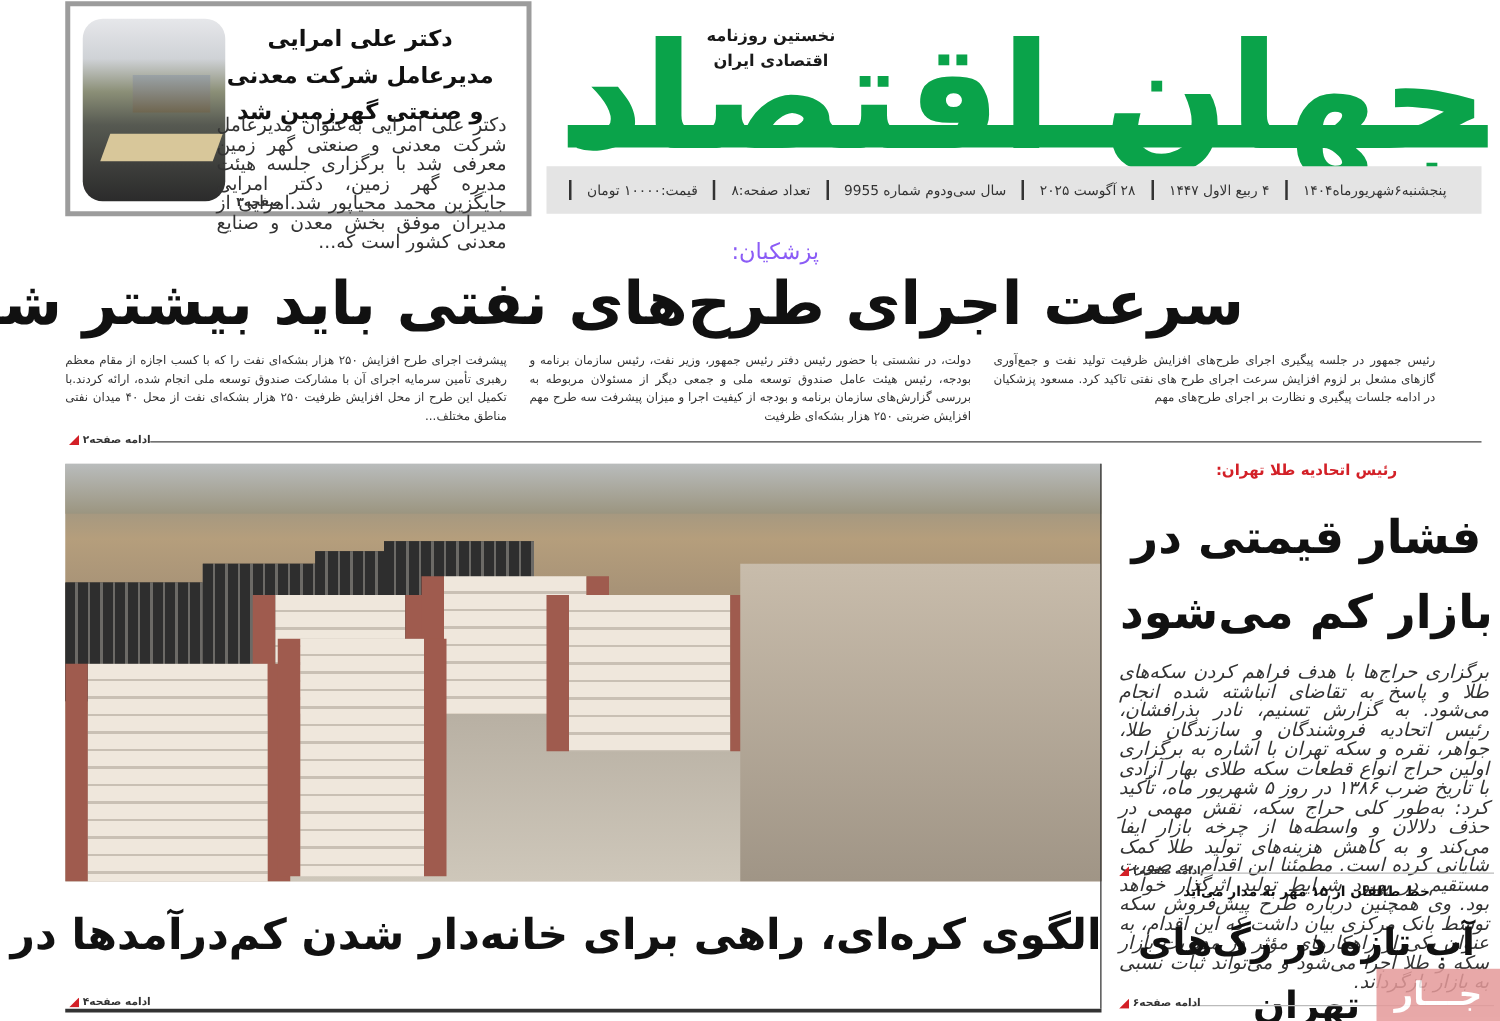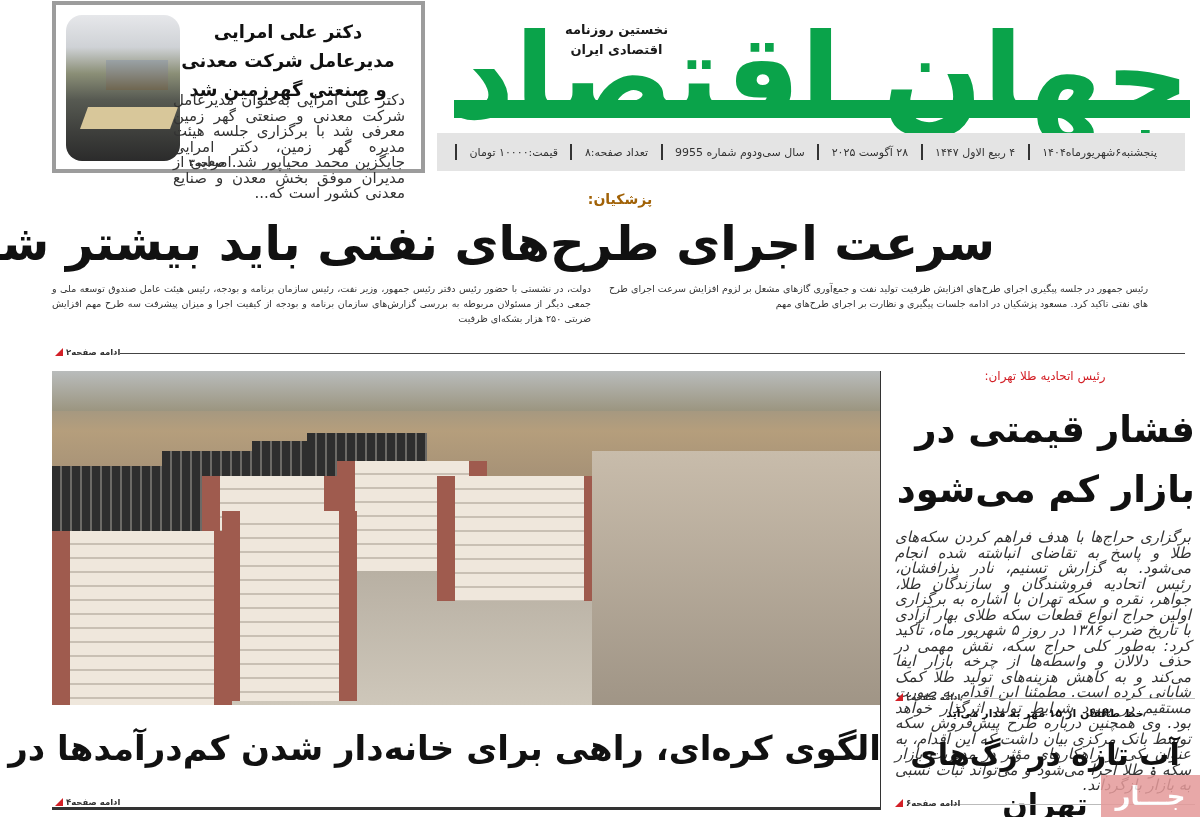--- a/index.html
+++ b/index.html
@@ -28,21 +28,21 @@
   .teaser { position: absolute; left: 52px; top: 1px; width: 373px; height: 172px; border: 4px solid #9c9c9c; background: #fff; }
   .teaser-photo { position: absolute; left: 10px; top: 10px; width: 114px; height: 146px; border-radius: 16px; overflow: hidden;
     background: linear-gradient(180deg, #e6e7ea 0%, #cfd2d6 22%, #8b8f77 40%, #575a52 58%, #3e3f3c 80%, #2b2b2b 100%); }
   .teaser-photo .mtn { position: absolute; left: 40px; top: 45px; width: 62px; height: 30px; background: linear-gradient(180deg,#9aa2a6,#6f6650); }
   .teaser-photo .table { position: absolute; left: 18px; top: 92px; width: 90px; height: 22px; background: #d8c79a; transform: skewX(-20deg); }
   .teaser-title { position: absolute; right: 18px; top: 12px; width: 230px; font-size: 18px; font-weight: bold; line-height: 29px; text-align: center; color: #111; }
   .teaser-body { position: absolute; right: 16px; top: 88px; width: 232px; font-size: 15px; line-height: 15.5px; text-align: justify; color: #333; }
   .teaser-page { position: absolute; right: 196px; top: 152px; font-size: 10px; font-weight: bold; color: #333; }
 
   
-  .kicker { position: absolute; left: 560px; top: 191px; width: 120px; text-align: center; font-size: 14px; font-weight: bold; color: #a16207; }
+  .kicker { position: absolute; left: 560px; top: 191px; width: 120px; text-align: center; font-size: 18px; font-weight: normal; color: #8b5cf6; }
   .headline { position: absolute; left: 205px; top: 213px; width: 790px; text-align: center; font-size: 48px; font-weight: bold; color: #111; line-height: 60px; white-space: nowrap; }
 
   .lead-cols { position: absolute; left: 52px; top: 281px; width: 1096px; display: flex; flex-direction: row; gap: 18px; }
   .lead-col { flex: 1; font-size: 9.5px; line-height: 15px; text-align: justify; color: #333; }
 
   .rule { position: absolute; height: 1px; background: #444; }
   .cont-tag { position: absolute; font-size: 8.5px; font-weight: bold; color: #333; display: flex; align-items: center; gap: 3px; white-space: nowrap; }
   .cont-tag .mark { width: 8px; height: 8px; background: #d32027; clip-path: polygon(100% 0, 100% 100%, 0 100%); }
 
   
@@ -54,22 +54,22 @@
   .b-dark { background: repeating-linear-gradient(90deg,#2e2e2e 0 8px,#6c6a66 8px 10px), #333; }
   .b-brick { background: repeating-linear-gradient(180deg,#efe7dc 0 12px,#c9c0b4 12px 14px); border-left: 18px solid #9f5b4e; border-right: 18px solid #9f5b4e; }
   .b-old { background: linear-gradient(180deg,#c8bcab,#9f9485); }
 
   .photo-caption { position: absolute; left: 52px; top: 717px; width: 829px; height: 62px; background: rgba(255,255,255,0.88);
     font-size: 34px; font-weight: bold; color: #111; text-align: center; line-height: 62px; white-space: nowrap; }
   .photo-bottom-line { position: absolute; left: 52px; top: 807px; width: 829px; height: 3px; background: #333; }
   .photo-left-border { position: absolute; left: 880px; top: 371px; width: 1px; height: 436px; background: #333; }
 
   
-  .r-kicker { position: absolute; left: 900px; top: 369px; width: 290px; text-align: center; font-size: 12px; font-weight: normal; color: #d32027; }
-  .r-headline { position: absolute; left: 895px; top: 400px; width: 300px; font-size: 37px; font-weight: bold; line-height: 60px; color: #111; }
+  .r-kicker { position: absolute; left: 900px; top: 369px; width: 290px; text-align: center; font-size: 12px; font-weight: bold; color: #d32027; }
+  .r-headline { position: absolute; left: 895px; top: 400px; width: 300px; text-align: center; font-size: 37px; font-weight: bold; line-height: 60px; color: #111; }
   .r-body { position: absolute; left: 895px; top: 530px; width: 296px; font-size: 15px; line-height: 15.5px; text-align: justify; color: #333; font-style: italic; }
   .r-kicker2 { position: absolute; left: 900px; top: 707px; width: 290px; text-align: center; font-size: 11px; font-weight: bold; color: #111; }
   .r-headline2 { position: absolute; left: 895px; top: 730px; width: 300px; text-align: center; font-size: 30px; font-weight: bold; line-height: 50px; color: #111; }
 
   .watermark { position: absolute; left: 1101px; top: 775px; width: 99px; height: 42px; background: #e59a9a; opacity: 0.85;
     color: #fff; font-size: 26px; font-weight: bold; text-align: center; line-height: 42px; letter-spacing: 4px; }
 </style>
 </head>
 <body>
 
@@ -106,20 +106,21 @@
   <div class="teaser-body">دکتر علی امرایی به‌عنوان مدیرعامل شرکت معدنی و صنعتی گهر زمین معرفی شد با برگزاری جلسه هیئت مدیره گهر زمین، دکتر امرایی جایگزین محمد محیاپور شد.امرایی از مدیران موفق بخش معدن و صنایع معدنی کشور است که...</div>
   <div class="teaser-page">صفحه۳</div>
 </div>
 
 <div class="kicker">پزشکیان:</div>
 <div class="headline">سرعت اجرای طرح‌های نفتی باید بیشتر شود</div>
 
 <div class="lead-cols">
   <div class="lead-col">رئیس جمهور در جلسه پیگیری اجرای طرح‌های افزایش ظرفیت تولید نفت و جمع‌آوری گازهای مشعل بر لزوم افزایش سرعت اجرای طرح های نفتی تاکید کرد. مسعود پزشکیان در ادامه جلسات پیگیری و نظارت بر اجرای طرح‌های مهم</div>
   <div class="lead-col">دولت، در نشستی با حضور رئیس دفتر رئیس جمهور، وزیر نفت، رئیس سازمان برنامه و بودجه، رئیس هیئت عامل صندوق توسعه ملی و جمعی دیگر از مسئولان مربوطه به بررسی گزارش‌های سازمان برنامه و بودجه از کیفیت اجرا و میزان پیشرفت سه طرح مهم افزایش ضربتی ۲۵۰ هزار بشکه‌ای ظرفیت</div>
+  <div class="lead-col">پیشرفت اجرای طرح افزایش ۲۵۰ هزار بشکه‌ای نفت را که با کسب اجازه از مقام معظم رهبری تأمین سرمایه اجرای آن با مشارکت صندوق توسعه ملی انجام شده، ارائه کردند.با تکمیل این طرح از محل افزایش ظرفیت ۲۵۰ هزار بشکه‌ای نفت از محل ۴۰ میدان نفتی مناطق مختلف...</div>
 </div>
 
 <div class="rule" style="left:120px; top:353px; width:1065px;"></div>
 <div class="cont-tag" style="left:55px; top:347px;">
   <span>ادامه صفحه۲</span>
   <span class="mark"></span>
 </div>
 
 <div class="photo">
   <div class="ph-sky"></div>

